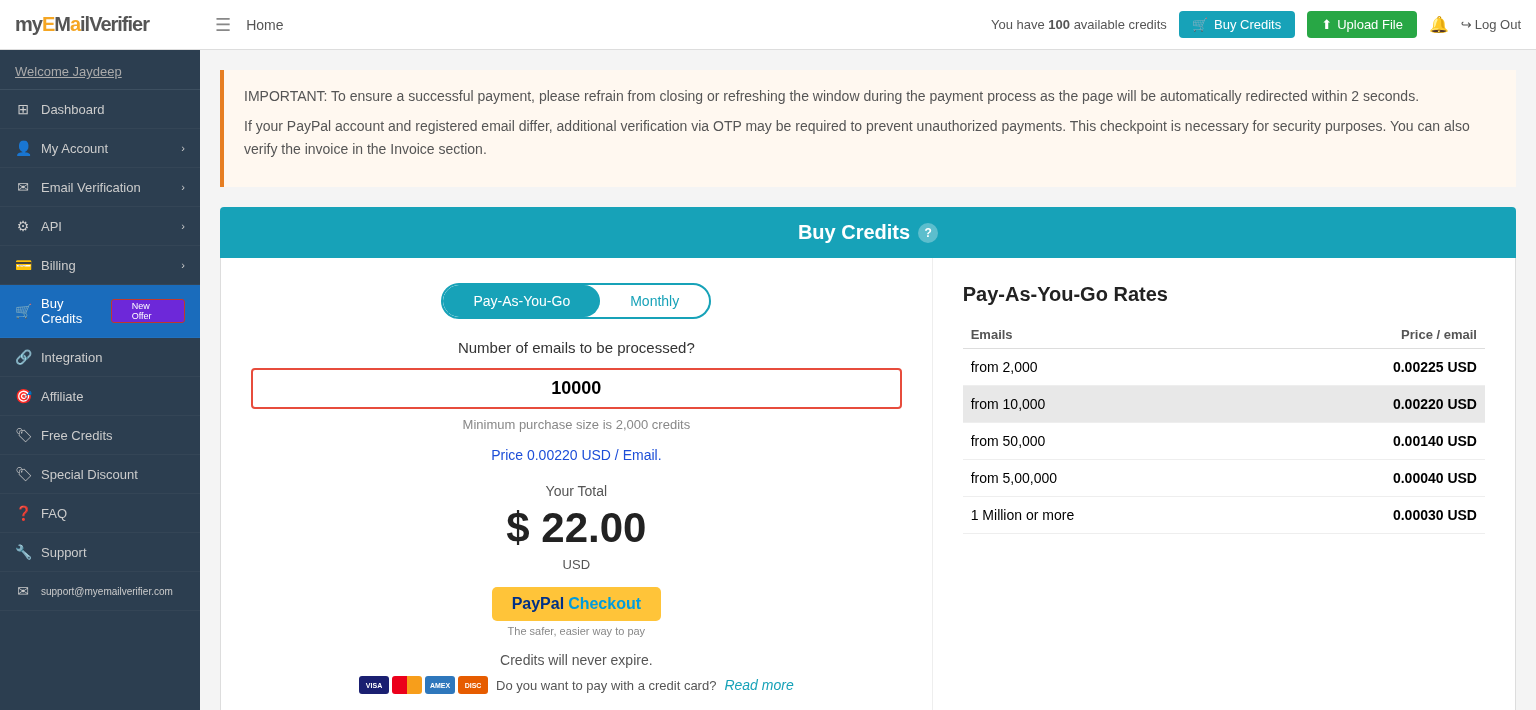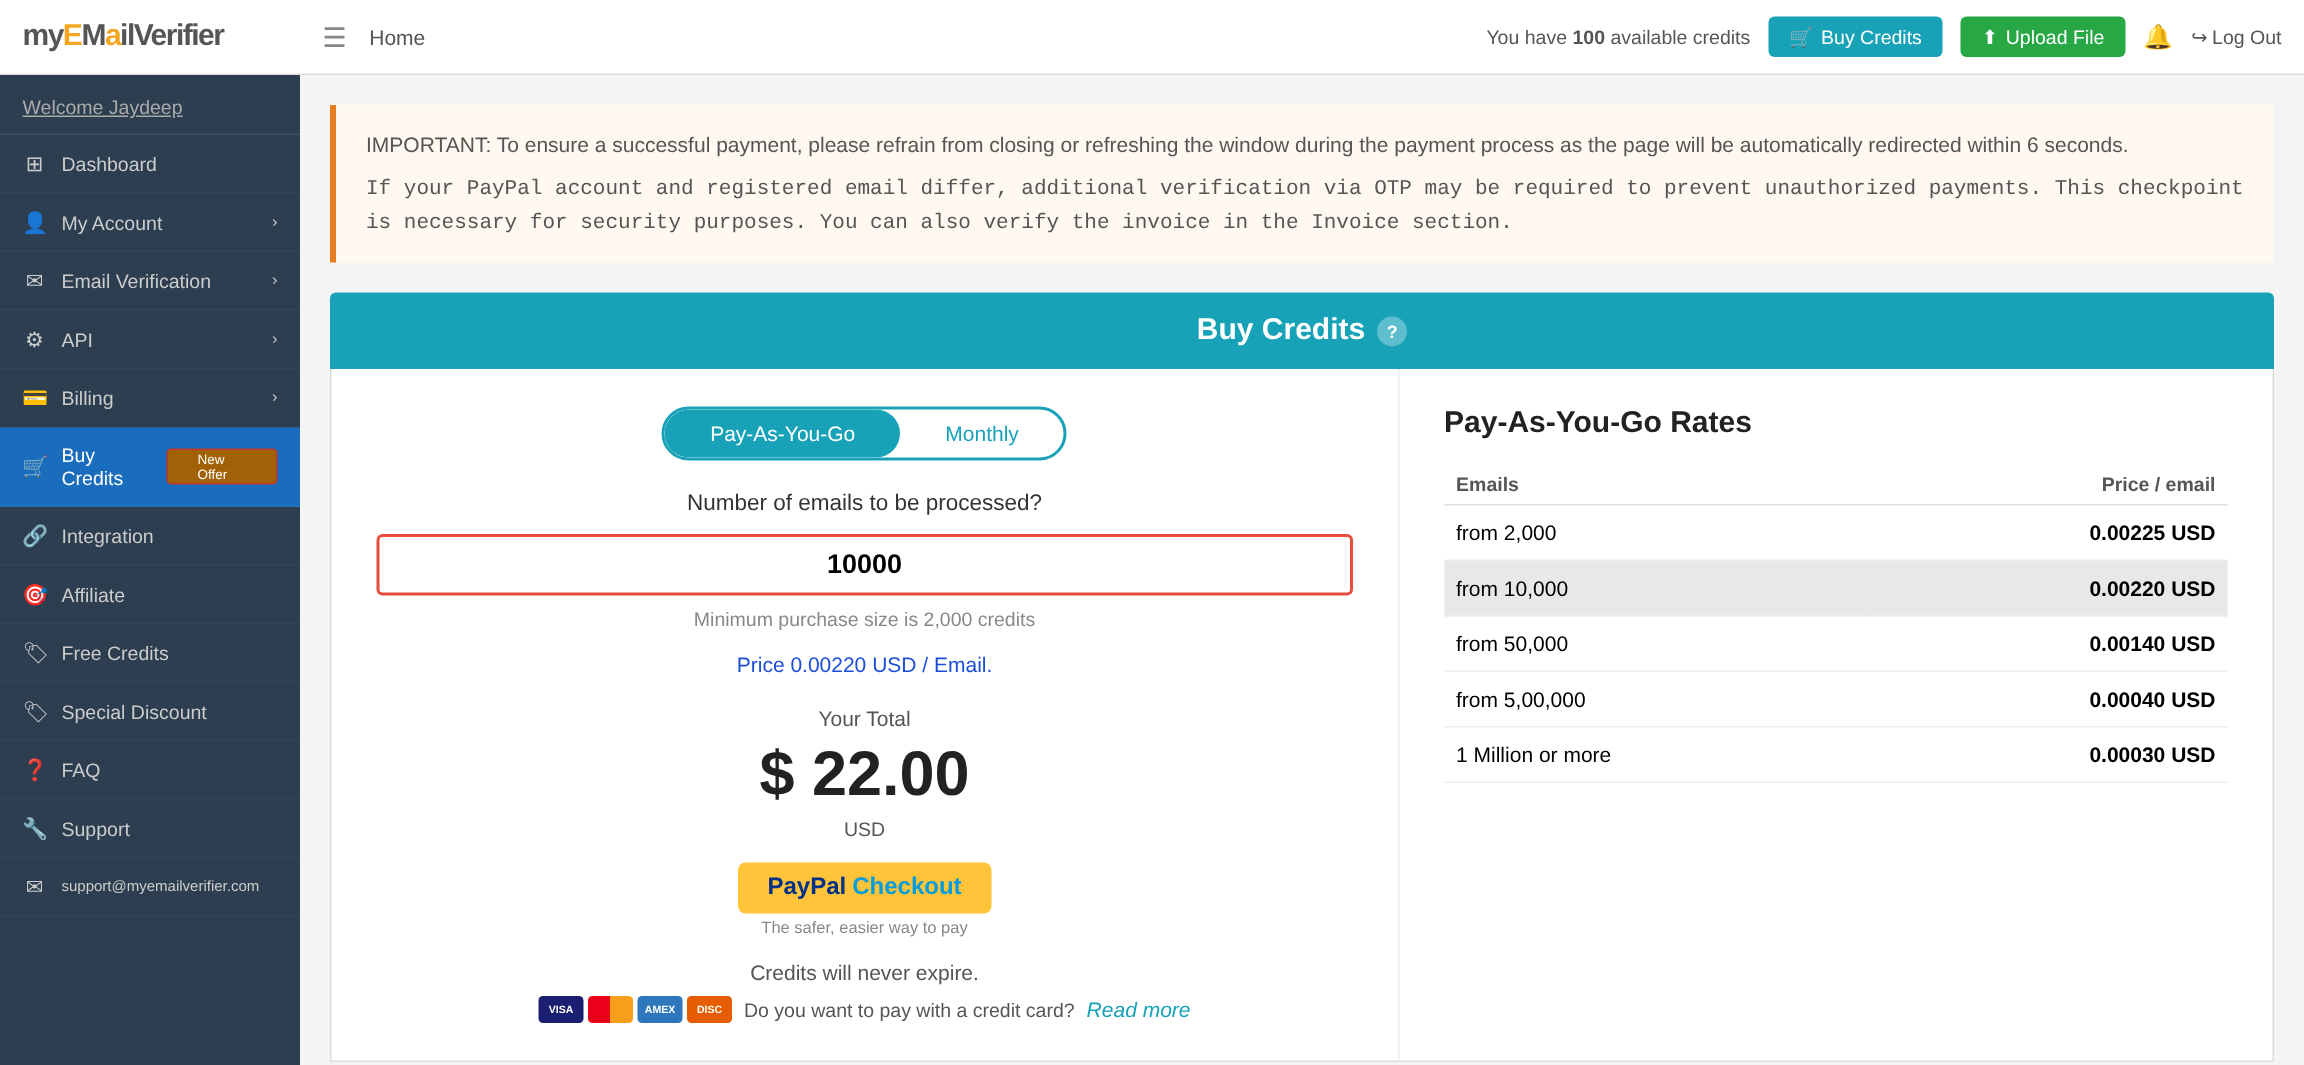--- a/index.html
+++ b/index.html
@@ -49,36 +49,36 @@
     }
     .sidebar-item {
       display: flex; align-items: center; padding: 11px 15px; cursor: pointer;
       color: #ccc; font-size: 13px; position: relative;
       border-bottom: 1px solid rgba(255,255,255,0.04);
     }
     .sidebar-item.active { background: #1a6cbc; color: #fff; }
     .sidebar-item .icon { margin-right: 10px; font-size: 14px; width: 16px; text-align: center; }
     .sidebar-item .arrow { margin-left: auto; font-size: 11px; }
     .sidebar-item .badge-new {
-      background: #a16207; color: #fff; font-size: 9px; padding: 1px 20px;
+      background: #6d28d9; color: #fff; font-size: 9px; padding: 1px 20px;
       border-radius: 3px; margin-left: 16px; border: 1px solid #c0392b;
     }
 
     
     .main {
       margin-left: 200px; margin-top: 50px; flex: 1; overflow-y: auto; padding: 20px;
     }
 
     
     .alert-warning {
       background: #fff8f0; border-left: 4px solid #e67e22;
       padding: 15px 20px; margin-bottom: 20px; color: #555; line-height: 1.6;
     }
     .alert-warning p { margin-bottom: 8px; }
-    .alert-warning p:last-child { margin-bottom: 0; font-family: Liberation Mono, monospace; }
+    .alert-warning p:last-child { margin-bottom: 12px; }
 
     
     .buy-credits-header {
       background: #17a2b8; color: #fff; text-align: center;
       padding: 14px; font-size: 20px; font-weight: bold; border-radius: 4px 4px 0 0;
       display: flex; align-items: center; justify-content: center; gap: 8px;
     }
     .buy-credits-header .help-icon {
       display: inline-flex; align-items: center; justify-content: center;
       width: 20px; height: 20px; border-radius: 50%; background: rgba(255,255,255,0.3);
@@ -247,21 +247,21 @@
   </div>
   <div class="sidebar-item">
     <span class="icon">✉</span>
     <span style="font-size:10px;">support@myemailverifier.com</span>
   </div>
 </div>
 
 <div class="main">
 
   <div class="alert-warning">
-    <p>IMPORTANT: To ensure a successful payment, please refrain from closing or refreshing the window during the payment process as the page will be automatically redirected within 6 seconds.</p>
+    <p>IMPORTANT: To ensure a successful payment, please refrain from closing or refreshing the window during the payment process as the page will be automatically redirected within 2 seconds.</p>
     <p>If your PayPal account and registered email differ, additional verification via OTP may be required to prevent unauthorized payments. This checkpoint is necessary for security purposes. You can also verify the invoice in the Invoice section.</p>
   </div>
 
   <div>
     <div class="buy-credits-header">
       <span>Buy Credits</span>
       <span class="help-icon">?</span>
     </div>
     <div class="buy-credits-body">
 

